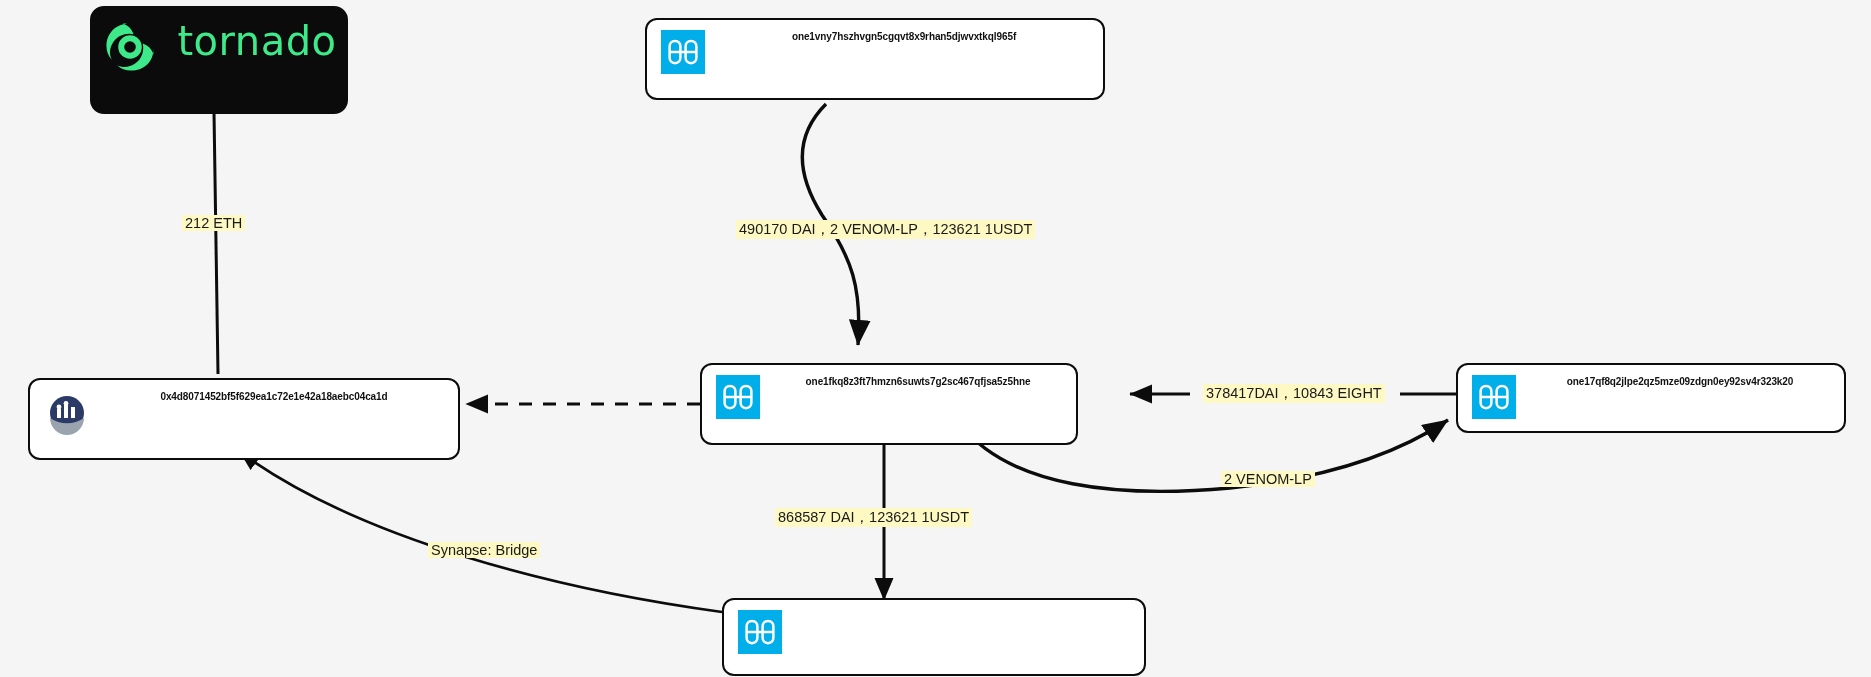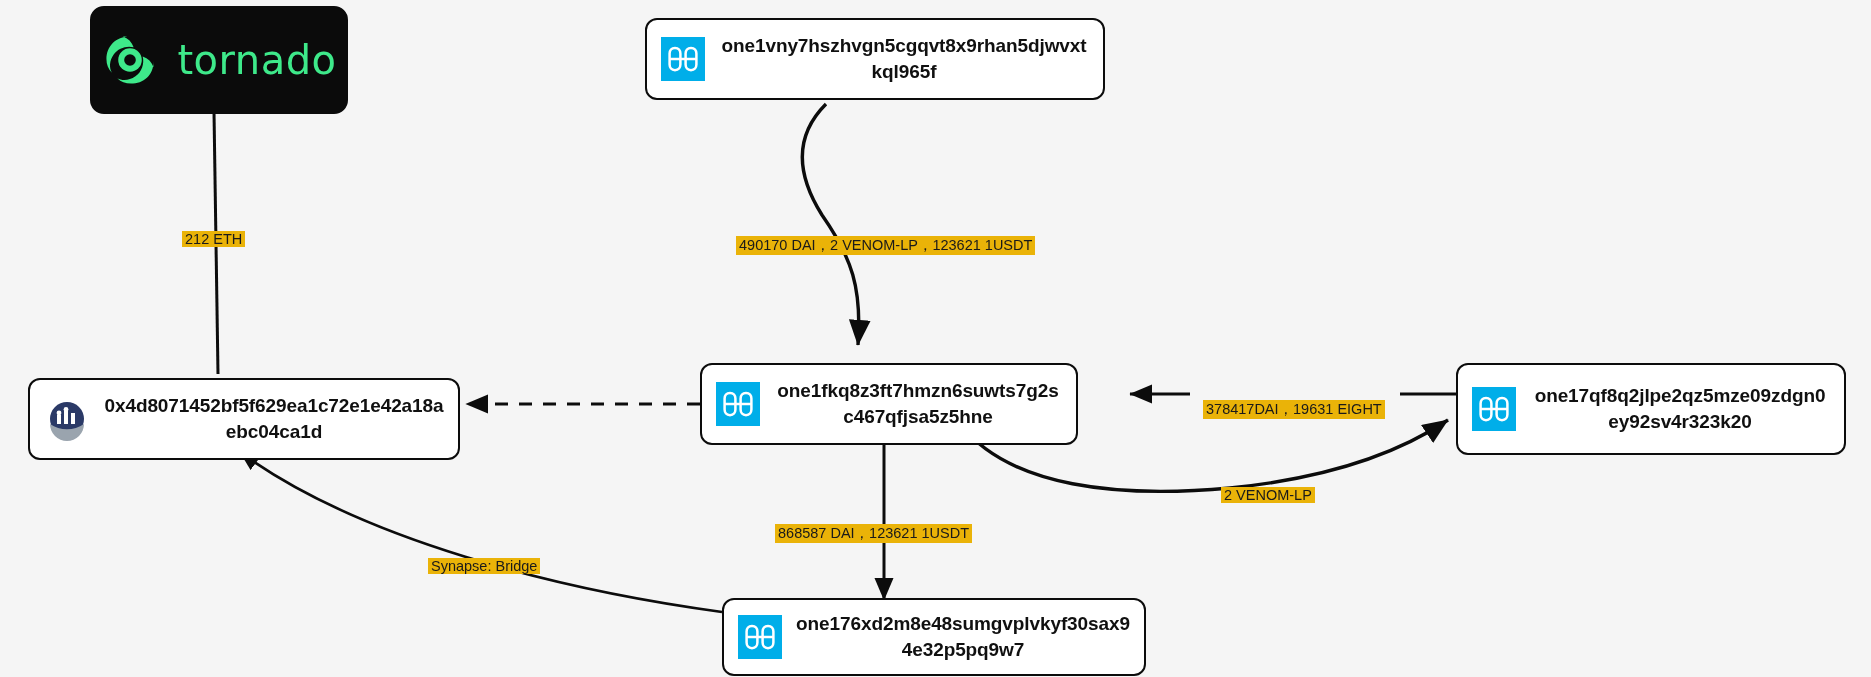--- a/index.html
+++ b/index.html
@@ -27,26 +27,25 @@
     height: 677px;
     pointer-events: none;
   }
   .node {
     position: absolute;
     box-sizing: border-box;
     background: #ffffff;
     border: 2.5px solid #0c0c0c;
     border-radius: 12px;
     display: flex;
-    align-items: center;
     padding: 10px 14px;
     gap: 14px;
   }
   .node .addr {
-    font-size: 19px;
+    font-size: 10px;
     font-weight: bold;
     color: #101010;
     line-height: 1.35;
     text-align: center;
     flex: 1;
     word-break: break-all;
     letter-spacing: -0.1px;
   }
   .node.tornado {
     background: #0b0b0b;
@@ -81,25 +80,24 @@
   .tornado-icon {
     width: 58px;
     height: 58px;
     flex: 0 0 58px;
     display: block;
   }
   .edge-label {
     position: absolute;
     font-size: 14.5px;
     color: #1a1a1a;
-    background: #eab308;
+    background: #fef9c3;
     white-space: nowrap;
     font-family: "Liberation Sans", sans-serif;
     padding: 0 3px;
-    margin-top: 16px;
   }
 </style>
 </head>
 <body>
 
 <div id="canvas">
 
   <svg class="edges" viewBox="0 0 1871 677">
     <defs>
       <marker id="arrow" markerWidth="9" markerHeight="9" refX="7.4" refY="3.2" orient="auto" markerUnits="strokeWidth">
@@ -171,49 +169,48 @@
       <svg viewBox="0 0 44 44" width="44" height="44">
         <rect width="44" height="44" fill="#00aee9"></rect>
         <path d="M14 11 c-3.6 0-5.4 2.6-5.4 5.6 v11 c0 3 1.8 5.6 5.4 5.6 3.6 0 5.4-2.6 5.4-5.6 v-11 C19.4 13.6 17.6 11 14 11 z" fill="none" stroke="#ffffff" stroke-width="2.5"></path>
         <path d="M30 11 c-3.6 0-5.4 2.6-5.4 5.6 v11 c0 3 1.8 5.6 5.4 5.6 3.6 0 5.4-2.6 5.4-5.6 v-11 C35.4 13.6 33.6 11 30 11 z" fill="none" stroke="#ffffff" stroke-width="2.5"></path>
         <path d="M8.6 22 h26.8" stroke="#ffffff" stroke-width="2.5"></path>
       </svg>
     </span>
     <span class="addr">one1fkq8z3ft7hmzn6suwts7g2sc467qfjsa5z5hne</span>
   </div>
 
-  <div class="node" style="left:1456px; top:363px; width:390px; height:92px;">
+  <div class="node" style="left:1456px; top:363px; width:390px; height:70px;">
     <span class="harmony-icon">
       <svg viewBox="0 0 44 44" width="44" height="44">
         <rect width="44" height="44" fill="#00aee9"></rect>
         <path d="M14 11 c-3.6 0-5.4 2.6-5.4 5.6 v11 c0 3 1.8 5.6 5.4 5.6 3.6 0 5.4-2.6 5.4-5.6 v-11 C19.4 13.6 17.6 11 14 11 z" fill="none" stroke="#ffffff" stroke-width="2.5"></path>
         <path d="M30 11 c-3.6 0-5.4 2.6-5.4 5.6 v11 c0 3 1.8 5.6 5.4 5.6 3.6 0 5.4-2.6 5.4-5.6 v-11 C35.4 13.6 33.6 11 30 11 z" fill="none" stroke="#ffffff" stroke-width="2.5"></path>
         <path d="M8.6 22 h26.8" stroke="#ffffff" stroke-width="2.5"></path>
       </svg>
     </span>
     <span class="addr">one17qf8q2jlpe2qz5mze09zdgn0ey92sv4r323k20</span>
   </div>
 
   <div class="node" style="left:722px; top:598px; width:424px; height:78px;">
     <span class="harmony-icon">
       <svg viewBox="0 0 44 44" width="44" height="44">
         <rect width="44" height="44" fill="#00aee9"></rect>
         <path d="M14 11 c-3.6 0-5.4 2.6-5.4 5.6 v11 c0 3 1.8 5.6 5.4 5.6 3.6 0 5.4-2.6 5.4-5.6 v-11 C19.4 13.6 17.6 11 14 11 z" fill="none" stroke="#ffffff" stroke-width="2.5"></path>
         <path d="M30 11 c-3.6 0-5.4 2.6-5.4 5.6 v11 c0 3 1.8 5.6 5.4 5.6 3.6 0 5.4-2.6 5.4-5.6 v-11 C35.4 13.6 33.6 11 30 11 z" fill="none" stroke="#ffffff" stroke-width="2.5"></path>
         <path d="M8.6 22 h26.8" stroke="#ffffff" stroke-width="2.5"></path>
       </svg>
     </span>
-    <span class="addr">one176xd2m8e48sumgvplvkyf30sax94e32p5pq9w7</span>
   </div>
 
   <div class="edge-label" style="left:182px; top:215px;">212 ETH</div>
 
   <div class="edge-label" style="left:736px; top:220px;">490170 DAI，2 VENOM-LP，123621 1USDT</div>
 
-  <div class="edge-label" style="left:1203px; top:384px;">378417DAI，19631 EIGHT</div>
+  <div class="edge-label" style="left:1203px; top:384px;">378417DAI，10843 EIGHT</div>
 
   <div class="edge-label" style="left:1221px; top:471px;">2 VENOM-LP</div>
 
   <div class="edge-label" style="left:775px; top:508px;">868587 DAI，123621 1USDT</div>
 
   <div class="edge-label" style="left:428px; top:542px;">Synapse: Bridge</div>
 
 </div>
 
 </body></html>

